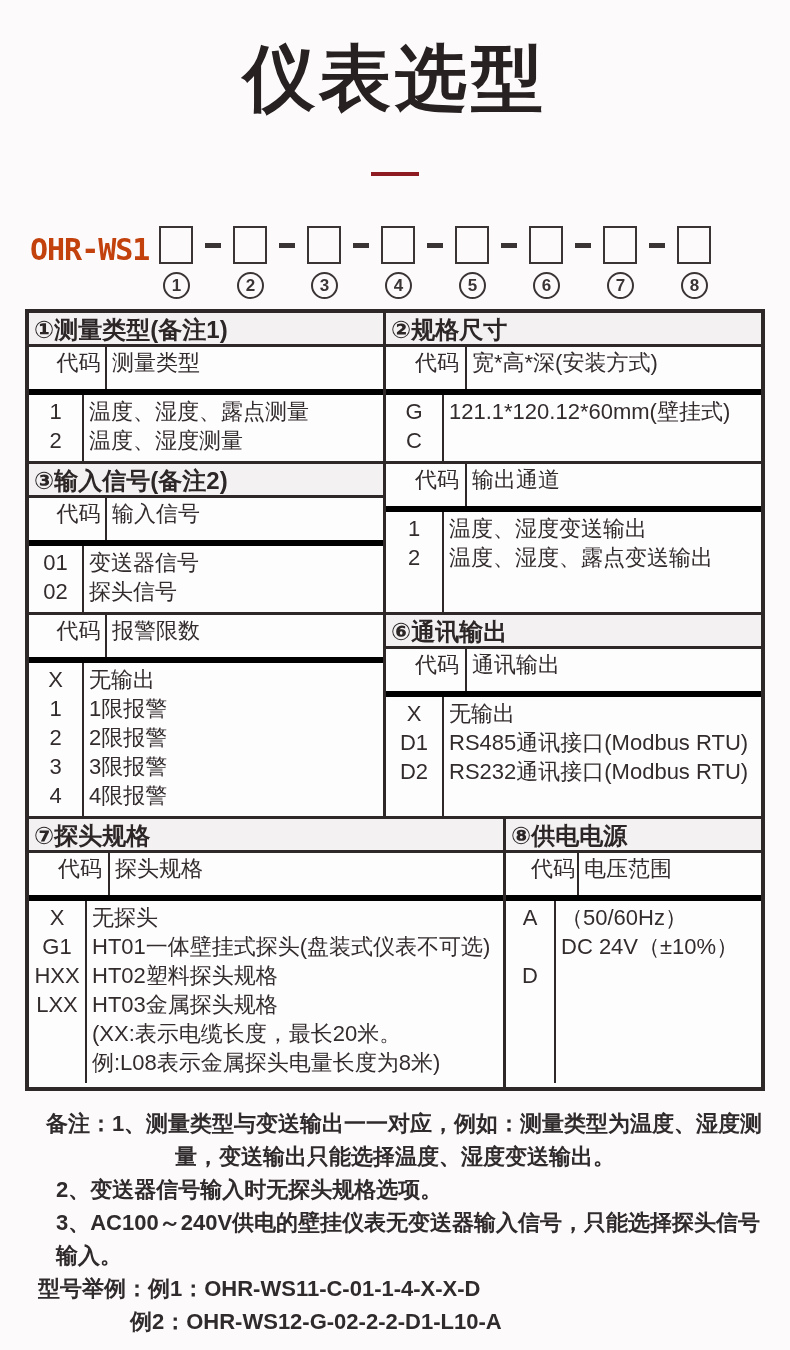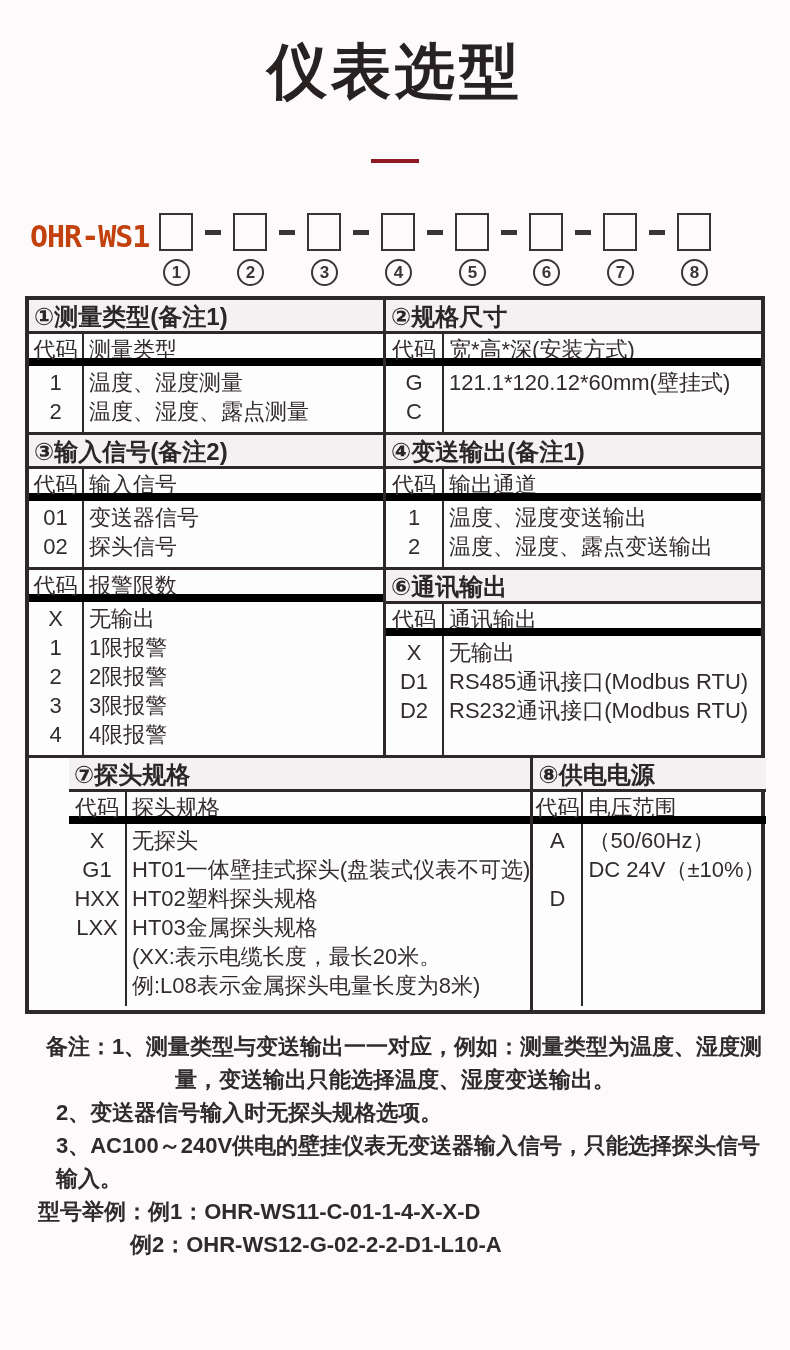--- a/index.html
+++ b/index.html
@@ -12,21 +12,21 @@
     position:relative;
     width:790px; height:1350px;
     background:#fdfafb;
     overflow:hidden;
   }
 
   
   .page-title {
     padding-top:40px;
     text-align:center;
-    font-size:60px;
+    font-size:72px;
     font-weight:900;
     letter-spacing:4px;
     color:#272122;
     line-height:1.08;
   }
   .title-underline {
     width:48px; height:4px;
     background:#8e1a22;
     margin:54px auto 0 auto;
   }
@@ -81,37 +81,38 @@
     width:740px;
     border:4px solid #2f2829;
     background:#fefdfe;
   }
   .band { display:flex; }
   .band + .band { border-top:3px solid #2f2829; }
   .half { display:flex; flex-direction:column; }
   .half-left  { border-right:3px solid #2f2829; }
   .half-right { flex:1; }
   .band.b13 .half-left { width:357px; }
-  .band.b4  .half-left { width:477px;margin-left:40px; }
+  .band.b4  .half-left { width:477px; }
 
   .sec-header {
     height:34px; line-height:33px;
     padding-left:5px;
     font-size:24px;
     font-weight:bold;
     color:#2c2627;
     background:#f3f1f2;
     border-bottom:3px solid #2f2829;
     white-space:nowrap; overflow:hidden;
   }
   .colhdr {
     display:flex;
-    height:32px; line-height:31px;
-    border-bottom:8px solid #000000;
+    height:48px; line-height:31px;
+    border-bottom:6px solid #000000;
     font-size:22px;
+    padding-left:23px;
   }
   .code-h {
     width:55px;
     text-align:center;
     border-right:2px solid #2f2829;
     white-space:nowrap;
   }
   .desc-h { flex:1; padding-left:5px; white-space:nowrap; overflow:hidden; }
 
   .data { display:flex; flex:1; font-size:22px; }
@@ -203,22 +204,22 @@
         <div class="colhdr">
           <div class="code-h">代码</div>
           <div class="desc-h">测量类型</div>
         </div>
         <div class="data">
           <div class="code-col">
             <div>1</div>
             <div>2</div>
           </div>
           <div class="desc-col">
+            <div>温度、湿度、露点测量</div>
             <div>温度、湿度测量</div>
-            <div>温度、湿度、露点测量</div>
           </div>
         </div>
       </div>
       <div class="half half-right">
         <div class="sec-header">②规格尺寸</div>
         <div class="colhdr">
           <div class="code-h">代码</div>
           <div class="desc-h">宽*高*深(安装方式)</div>
         </div>
         <div class="data">
@@ -245,21 +246,20 @@
             <div>01</div>
             <div>02</div>
           </div>
           <div class="desc-col">
             <div>变送器信号</div>
             <div>探头信号</div>
           </div>
         </div>
       </div>
       <div class="half half-right">
-        <div class="sec-header">④变送输出(备注1)</div>
         <div class="colhdr">
           <div class="code-h">代码</div>
           <div class="desc-h">输出通道</div>
         </div>
         <div class="data">
           <div class="code-col">
             <div>1</div>
             <div>2</div>
           </div>
           <div class="desc-col">

